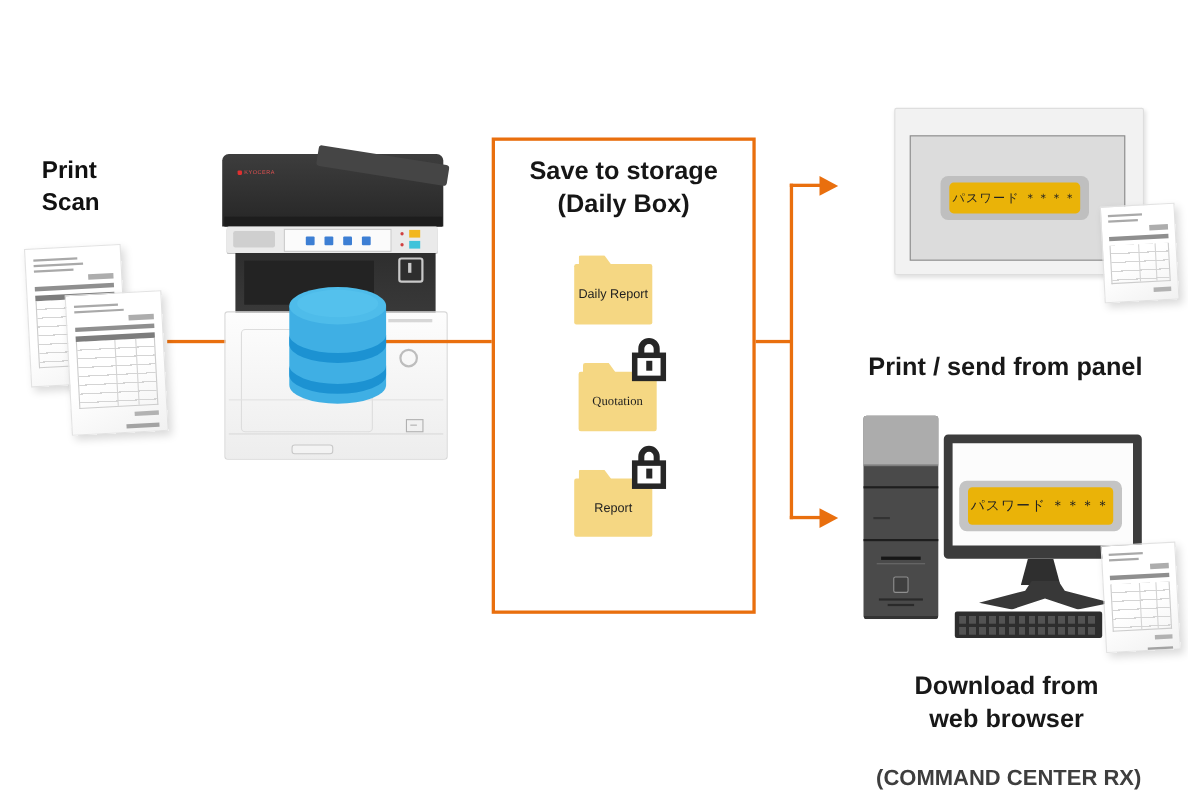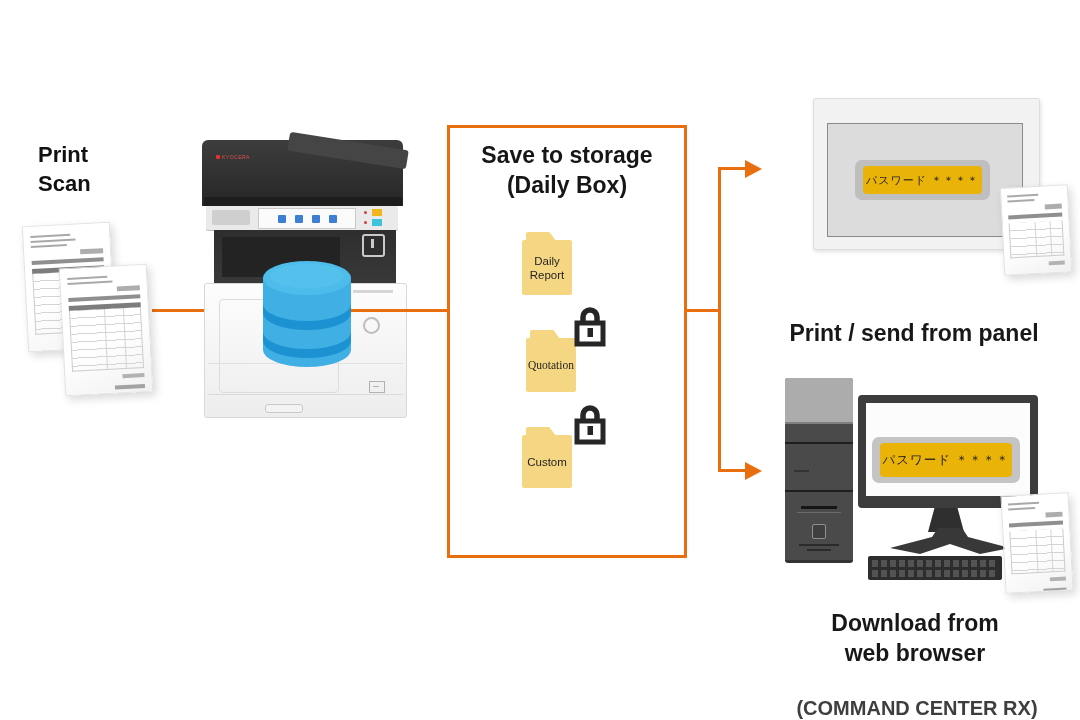--- a/index.html
+++ b/index.html
@@ -68,21 +68,21 @@
   .pb-line2{position:absolute;left:3px;right:3px;top:110px;height:1px;background:#dadada;}
   .pb-handle{position:absolute;left:60px;top:120px;width:36px;height:7px;background:#f3f3f3;
              border:1px solid #c8c8c8;border-radius:3px;}
   .pb-usb{position:absolute;left:164px;top:97px;width:14px;height:10px;border:1px solid #b0b0b0;}
   .pb-usb::after{content:"";position:absolute;left:3px;top:4px;width:6px;height:1px;background:#b0b0b0;}
 
   
   .sbox{position:absolute;left:447px;top:125px;width:234px;height:427px;background:#fff;
         border:3px solid var(--accent);}
   .sbox-title{margin-top:12px;text-align:center;font-size:23px;font-weight:bold;line-height:30px;color:#161616;}
-  .folder{position:absolute;width:50px;background:var(--folder);border-radius:2px;
+  .folder{position:absolute;width:71px;background:var(--folder);border-radius:2px;
           display:flex;align-items:center;justify-content:center;text-align:center;}
   .ftab{position:absolute;top:-8px;left:4px;width:30px;height:9px;background:var(--folder);
         clip-path:polygon(0 0,78% 0,100% 100%,0 100%);border-radius:2px 0 0 0;}
   .flabel{font-size:11.5px;line-height:14px;color:#1f1f1f;}
   .lock{position:absolute;}
 
   
   .panel-outer{position:absolute;left:813px;top:98px;width:225px;height:150px;background:#f2f2f2;
                border:1px solid #dedede;border-radius:2px;box-shadow:1px 2px 4px rgba(0,0,0,.12);}
   .panel-screen{position:absolute;left:827px;top:123px;width:196px;height:114px;background:#dcdcdc;
@@ -224,21 +224,21 @@
       <div class="flabel">Quotation</div>
     </div>
     <svg class="lock" style="left:122px;top:175px;" width="36" height="46" viewBox="0 0 36 46">
       <path d="M11 21 v-7 a7 7 0 0 1 14 0 v7" fill="#ffffff" stroke="#262626" stroke-width="5.5"></path>
       <rect x="5" y="20" width="26" height="21" fill="#ffffff" stroke="#262626" stroke-width="5"></rect>
       <rect x="15.5" y="25" width="5.5" height="9" fill="#262626"></rect>
     </svg>
 
     <div class="folder" style="left:72px;top:307px;height:53px;">
       <div class="ftab"></div>
-      <div class="flabel">Custom</div>
+      <div class="flabel">Report</div>
     </div>
     <svg class="lock" style="left:122px;top:273px;" width="36" height="46" viewBox="0 0 36 46">
       <path d="M11 21 v-7 a7 7 0 0 1 14 0 v7" fill="#ffffff" stroke="#262626" stroke-width="5.5"></path>
       <rect x="5" y="20" width="26" height="21" fill="#ffffff" stroke="#262626" stroke-width="5"></rect>
       <rect x="15.5" y="25" width="5.5" height="9" fill="#262626"></rect>
     </svg>
   </div>
 
   <div class="hline" style="left:687px;top:309px;width:33px;"></div>
   <div class="vline" style="left:718px;top:167px;height:305px;"></div>

